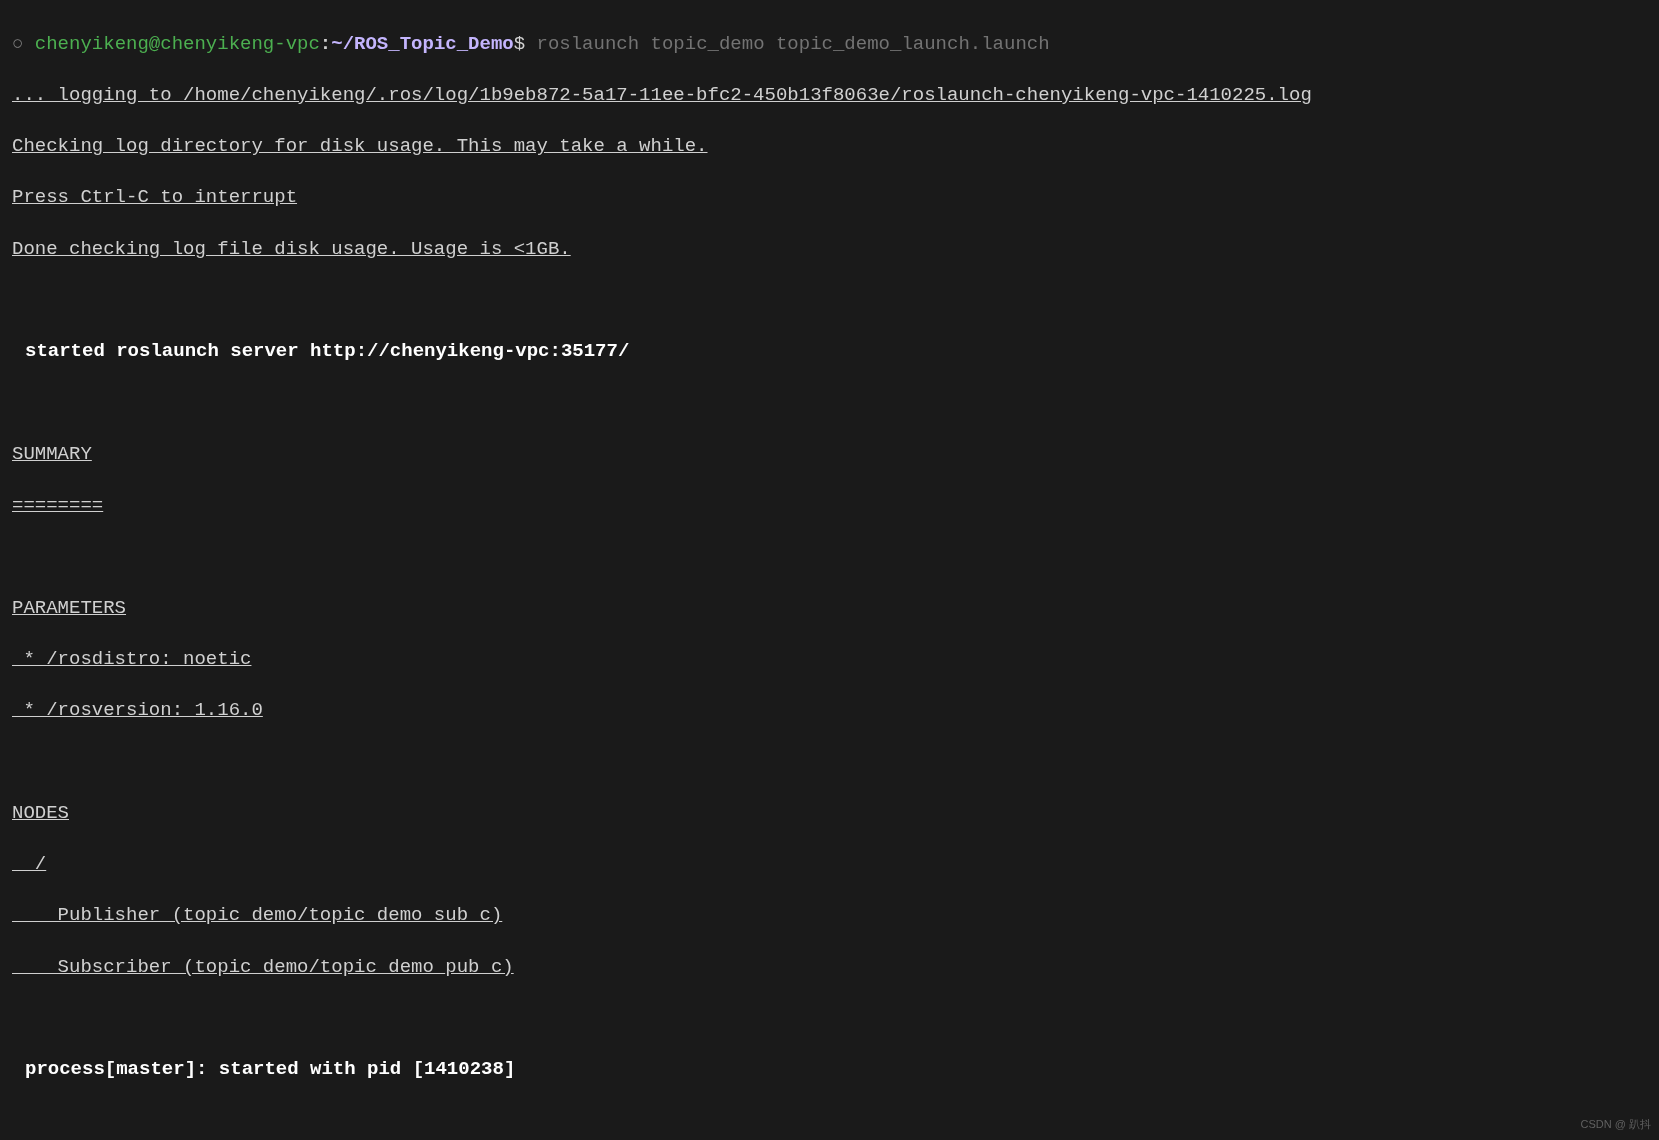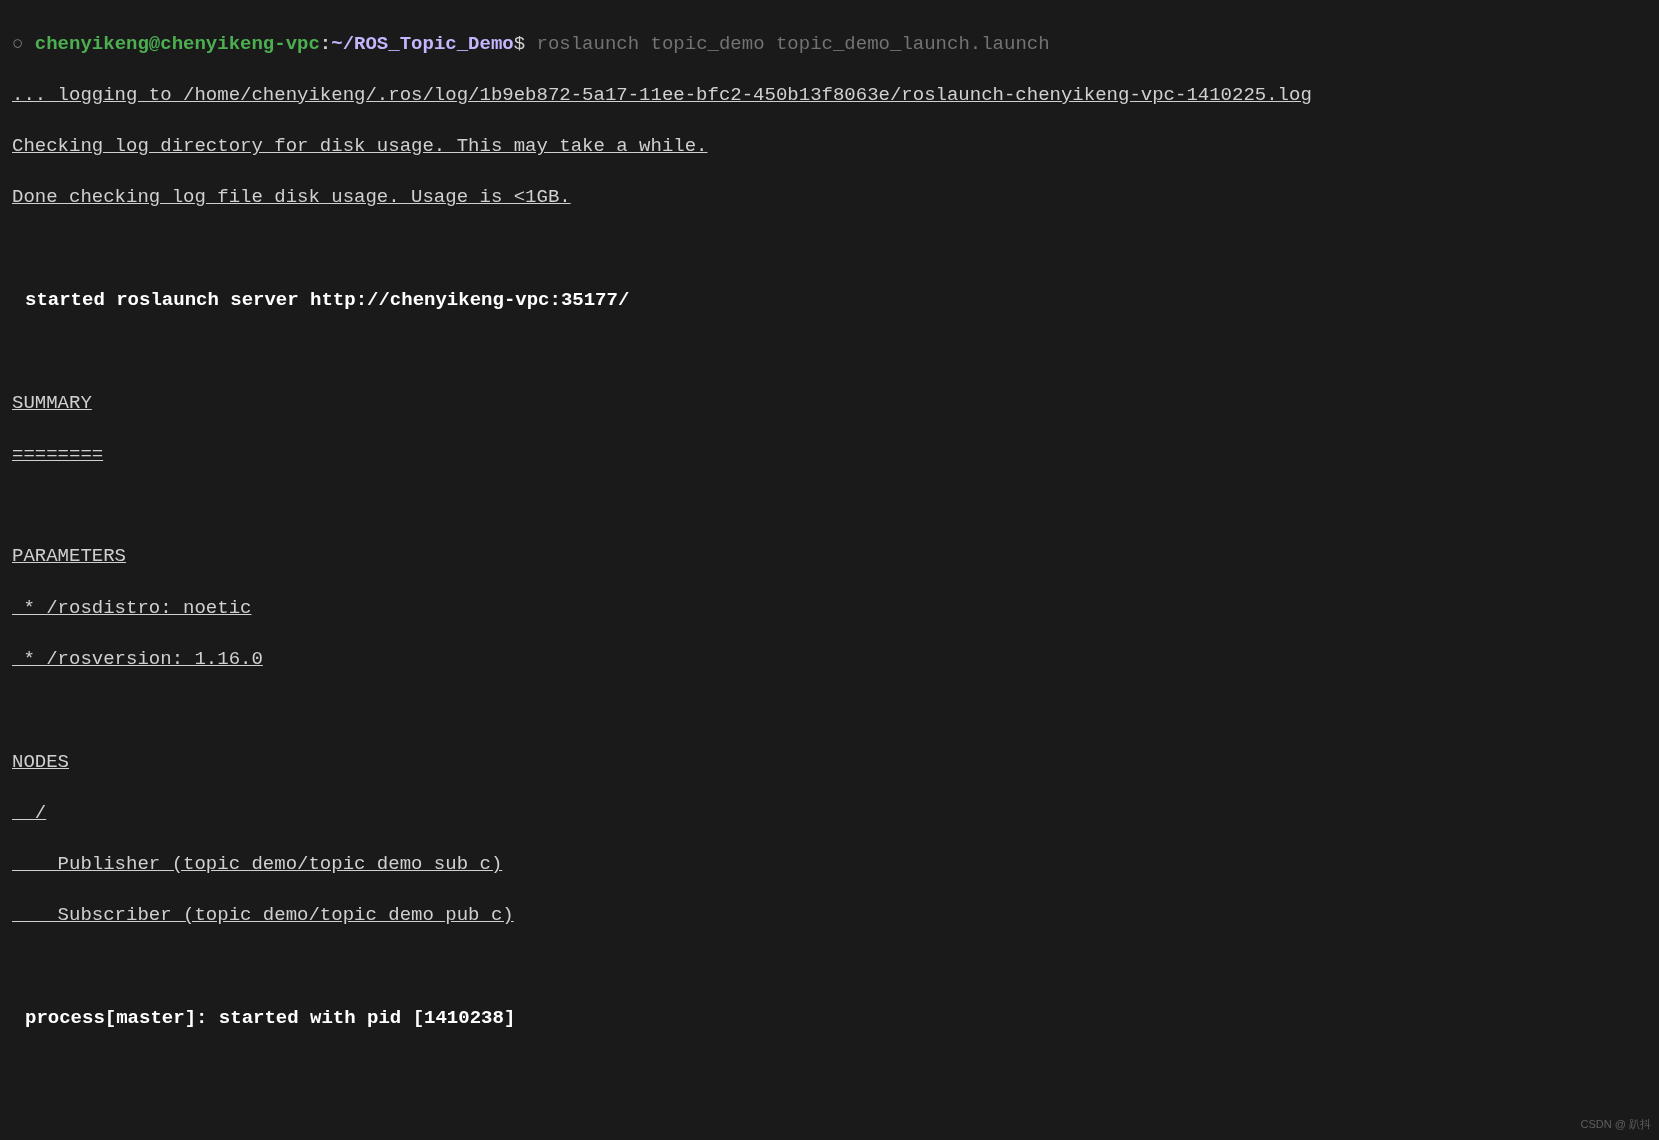--- a/index.html
+++ b/index.html
@@ -20,21 +20,21 @@
       position: relative;
     }
     .terminal {
       white-space: pre;
     }
     .prompt-circle {
       color: #808080;
     }
     .prompt-user {
       color: #4caf50;
-      font-weight: bold;
+      font-weight: normal;
     }
     .prompt-colon {
       color: #d0d0d0;
       font-weight: bold;
     }
     .prompt-path {
       color: #c4b5fd;
       font-weight: bold;
     }
     .prompt-dollar {
@@ -64,20 +64,21 @@
       display: block;
     }
   </style>
 </head>
 <body>
 
 <div class="terminal">
 <span class="line"><span class="prompt-circle">○</span> <span class="prompt-user">chenyikeng@chenyikeng-vpc</span><span class="prompt-colon">:</span><span class="prompt-path">~/ROS_Topic_Demo</span><span class="prompt-dollar">$</span> <span class="command">roslaunch topic_demo topic_demo_launch.launch</span></span>
 <span class="line text-normal">... logging to /home/chenyikeng/.ros/log/1b9eb872-5a17-11ee-bfc2-450b13f8063e/roslaunch-chenyikeng-vpc-1410225.log</span>
 <span class="line text-normal">Checking log directory for disk usage. This may take a while.</span>
+<span class="line text-normal">Press Ctrl-C to interrupt</span>
 <span class="line text-normal">Done checking log file disk usage. Usage is &lt;1GB.</span>
 <span class="line"> </span>
 <span class="line text-bold">started roslaunch server http://chenyikeng-vpc:35177/</span>
 <span class="line"> </span>
 <span class="line text-normal">SUMMARY</span>
 <span class="line text-normal">========</span>
 <span class="line"> </span>
 <span class="line text-normal">PARAMETERS</span>
 <span class="line text-normal"> * /rosdistro: noetic</span>
 <span class="line text-normal"> * /rosversion: 1.16.0</span>

